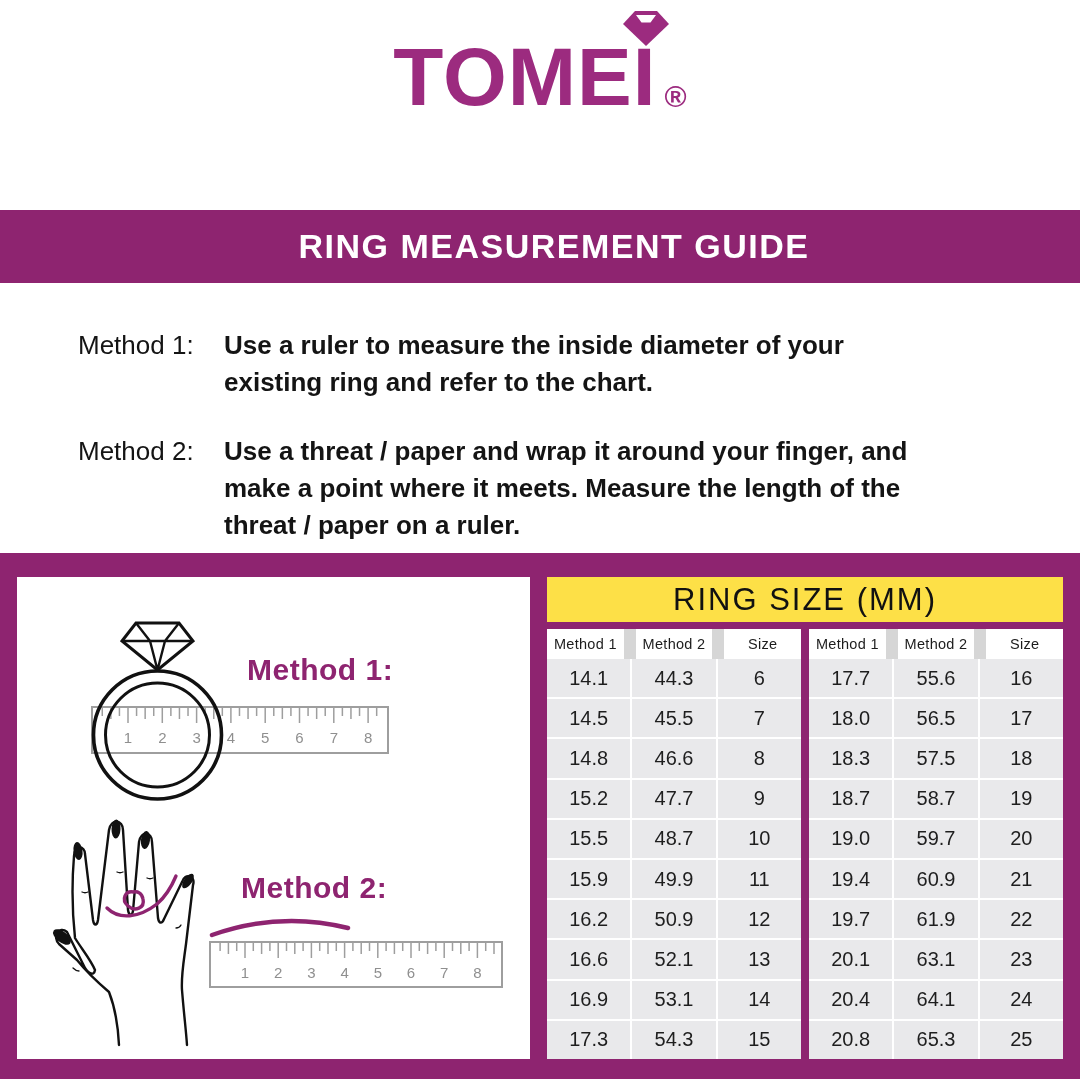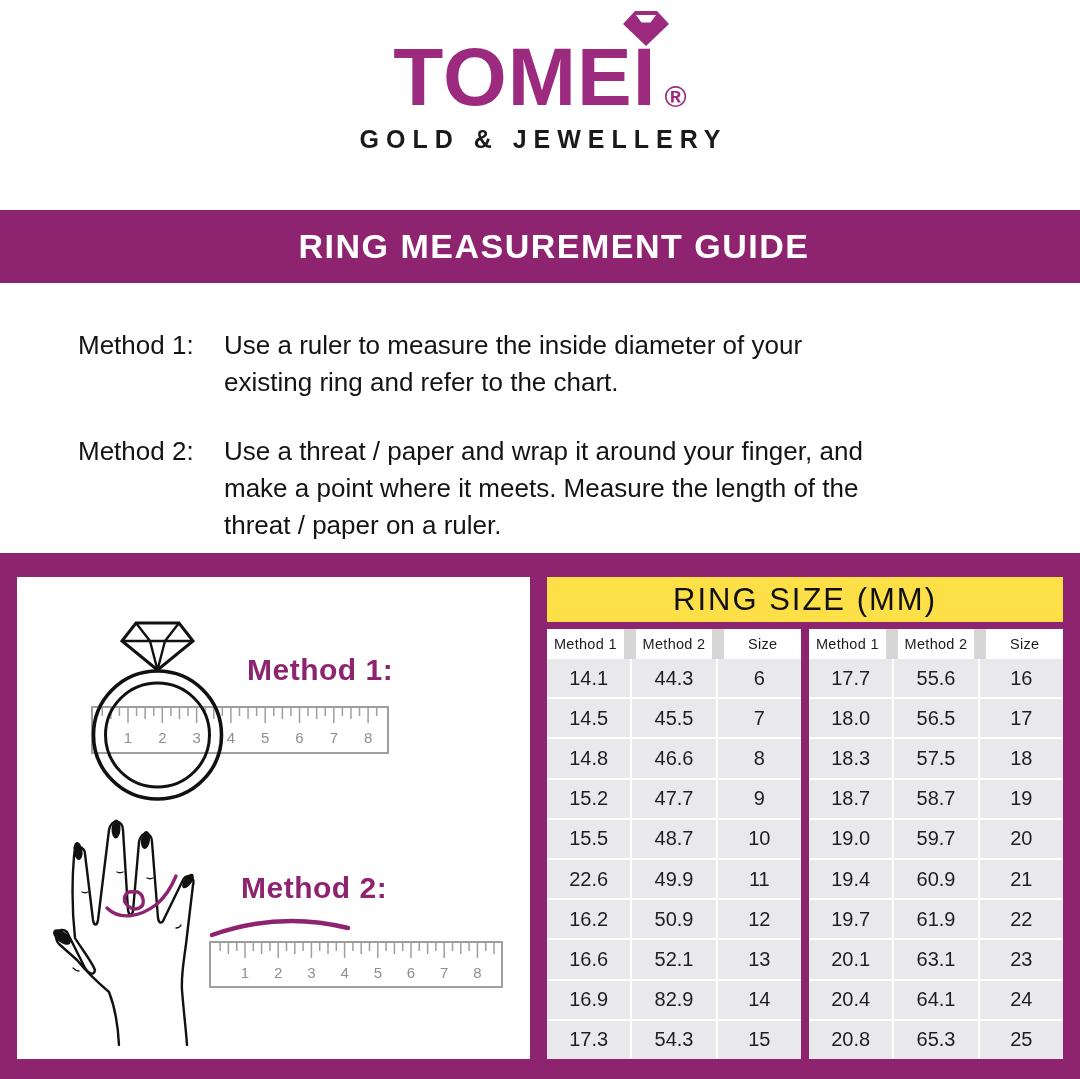--- a/index.html
+++ b/index.html
@@ -19,21 +19,21 @@
   
   .banner { position:absolute; top:210px; left:0; width:1080px; height:73px; background:#8E2470; display:flex; align-items:center; justify-content:center;padding-left:28px; }
   .banner-title { color:#fff; font-size:34px; font-weight:700; letter-spacing:1.5px; }
 
   
   .instructions { position:absolute; top:283px; left:78px; }
   .method-row { display:flex; font-size:26px; line-height:37px; color:#141414; }
   .method-row.first { margin-top:44px; }
   .method-row.second { margin-top:32px; }
   .method-label { width:146px; flex-shrink:0; }
-  .method-text { white-space:pre-line; max-width:780px; }
+  .method-text { white-space:pre-line; max-width:780px;font-weight:bold; }
 
   
   .bottom-panel { position:absolute; top:553px; left:0; width:1080px; height:526px; background:#8E2470; }
   .illustration-box { position:absolute; left:17px; top:24px; width:513px; height:482px; background:#fff; }
   .illustration-box svg.scene { position:absolute; left:0; top:0; }
   .m-label { position:absolute; color:#8E2470; font-size:30px; font-weight:800; letter-spacing:0.5px; }
   .m1-label { left:230px; top:76px; }
   .m2-label { left:224px; top:294px; }
 
   
@@ -58,21 +58,20 @@
     <div class="logo-row">
       <div class="brand-wrap">
         <span class="brand">TOMEI</span>
         <svg class="logo-diamond" viewBox="0 0 50 40">
           <polygon points="2,16 14,3 36,3 48,16 25,38" fill="#9C2B7F"></polygon>
           <polygon points="15,7 35,7 29.5,14.5 20.5,14.5" fill="#ffffff"></polygon>
         </svg>
       </div>
       <span class="registered">®</span>
     </div>
-    <div class="tagline">GOLD &amp; JEWELLERY</div>
   </div>
 
   <div class="banner">
     <div class="banner-title">RING MEASUREMENT GUIDE</div>
   </div>
 
   <div class="instructions">
     <div class="method-row first">
       <div class="method-label">Method 1:</div>
       <div class="method-text">Use a ruler to measure the inside diameter of your
@@ -252,31 +251,31 @@
             <div class="td">7</div>
             <div class="td">14.8</div>
             <div class="td">46.6</div>
             <div class="td">8</div>
             <div class="td">15.2</div>
             <div class="td">47.7</div>
             <div class="td">9</div>
             <div class="td">15.5</div>
             <div class="td">48.7</div>
             <div class="td">10</div>
-            <div class="td">22.6</div>
+            <div class="td">15.9</div>
             <div class="td">49.9</div>
             <div class="td">11</div>
             <div class="td">16.2</div>
             <div class="td">50.9</div>
             <div class="td">12</div>
             <div class="td">16.6</div>
             <div class="td">52.1</div>
             <div class="td">13</div>
             <div class="td">16.9</div>
-            <div class="td">82.9</div>
+            <div class="td">53.1</div>
             <div class="td">14</div>
             <div class="td">17.3</div>
             <div class="td">54.3</div>
             <div class="td">15</div>
           </div>
         <div class="half-body" id="body-right">
             <div class="td">17.7</div>
             <div class="td">55.6</div>
             <div class="td">16</div>
             <div class="td">18.0</div>

